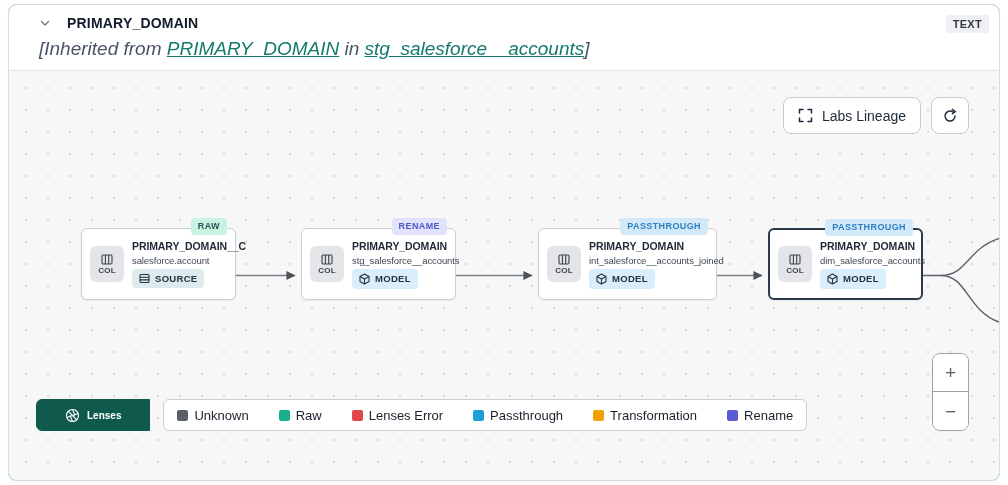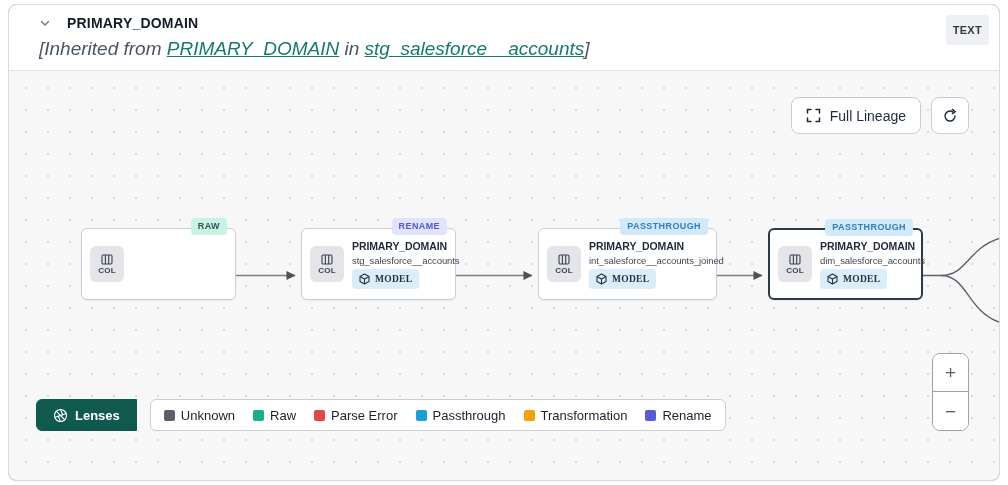--- a/index.html
+++ b/index.html
@@ -4,21 +4,21 @@
 <style>
   * { margin:0; padding:0; box-sizing:border-box; }
   html,body { width:1008px; height:485px; background:#fff; font-family:"Liberation Sans", sans-serif; overflow:hidden; }
   .container { position:absolute; left:8px; top:4px; width:992px; height:477px; border:1px solid #d8dce1; border-radius:8px; background:#14b8a6; overflow:hidden; display:flex; flex-direction:column; box-shadow:0 1px 2px rgba(16,24,40,.04); }
 
   
   .header { padding:10px 14px 10px 30px; background:#fff; border-bottom:1px solid #e4e7ea; position:relative; }
   .title-row { display:flex; align-items:center; gap:16px; }
   .chev { width:12px; height:12px; color:#6b7280; display:inline-flex; cursor:pointer; }
   .page-title { font-size:14px; font-weight:700; color:#121c2b; letter-spacing:.2px; }
-  .type-badge { position:absolute; top:10px; right:10px; background:#eef0f3; color:#333a45; font-size:11px; font-weight:600; padding:9px 7px; border-radius:3px; letter-spacing:.3px; }
+  .type-badge { position:absolute; top:10px; right:10px; background:#eef0f3; color:#333a45; font-size:11px; font-weight:600; padding:3px 7px; border-radius:3px; letter-spacing:.3px; }
   .desc { margin-top:9px; font-style:italic; font-size:14px; font-weight:600; color:#1a2433; }
   .desc code { font-family:"Liberation Mono", monospace; font-weight:700; font-size:13px; }
   .inherited { margin-top:7px; font-style:italic; font-size:19px; color:#4a5563; }
   .inherited a { color:#147a6c; text-decoration:underline; cursor:pointer; }
 
   
   .canvas { position:relative; flex:1; background:#f7f7f8;
     background-image:radial-gradient(#d8dadd 1px, transparent 1.2px);
     background-size:22px 22px; background-position:6px 6px; }
   .edges { position:absolute; inset:0; width:100%; height:100%; }
@@ -34,33 +34,33 @@
   .status-badge[data-status="RAW"] { background:#c7f4e1; color:#33505c; }
   .status-badge[data-status="RENAME"] { background:#e0e3fb; color:#5157c9; }
   .status-badge[data-status="PASSTHROUGH"] { background:#d2e9f9; color:#2f7fbe; }
   .col-chip { flex:0 0 auto; width:34px; height:36px; background:#e3e5e9; border-radius:6px; display:flex; flex-direction:column; align-items:center; justify-content:center; gap:1px; color:#3a424c; }
   .col-chip .col-label { font-size:8px; font-weight:700; letter-spacing:.2px; }
   .node-body { display:flex; flex-direction:column; gap:3px; min-width:0; }
   .node-title { font-size:10.5px; font-weight:700; color:#1f2937; white-space:nowrap; letter-spacing:-.1px; }
   .node-subtitle { font-size:9.5px; color:#404854; white-space:nowrap; letter-spacing:-.1px; }
   .resource-badge { display:inline-flex; align-items:center; gap:5px; align-self:flex-start; font-size:9.5px; font-weight:700; color:#29323c; padding:4px 7px; border-radius:4px; letter-spacing:.3px; }
   .resource-badge[data-resource="SOURCE"] { background:#ddeaee; }
-  .resource-badge[data-resource="MODEL"] { background:#d9eefa;font-family:Liberation Serif, serif; }
+  .resource-badge[data-resource="MODEL"] { background:#d9eefa; }
 
   
   .zoom-ctl { position:absolute; right:30px; top:282px; width:37px; border:1px solid #9aa1a8; border-radius:8px; overflow:hidden; background:#fff; display:flex; flex-direction:column; }
   .zoom-btn { height:38px; background:#fff; border:none; font-size:19px; color:#5b6269; cursor:pointer; font-family:inherit; line-height:1; }
   .zoom-btn:first-child { border-bottom:1px solid #9aa1a8; }
 
   
   .footer { position:absolute; left:27px; top:328px; display:flex; align-items:stretch; gap:13px; }
   .lens-group { display:flex; align-items:stretch; }
-  .btn-lenses { display:flex; align-items:center; gap:7px; background:#0f5a4c; color:#fff; font-size:13px; font-weight:700; border:1px solid #0f5a4c; border-radius:6px 0 0 6px; padding:0 16px; height:32px; cursor:pointer; font-family:inherit; }
+  .btn-lenses { display:flex; align-items:center; gap:7px; background:#0f5a4c; color:#fff; font-size:10px; font-weight:700; border:1px solid #0f5a4c; border-radius:6px 0 0 6px; padding:0 28px; height:32px; cursor:pointer; font-family:inherit; }
   .btn-lens-select { display:flex; align-items:center; gap:8px; background:#fff; border:1px solid #c6ccd3; border-left:none; border-radius:0 6px 6px 0; padding:0 12px; height:32px; font-size:13.5px; color:#1d2939; cursor:pointer; font-family:inherit; }
-  .legend { display:flex; align-items:center; gap:18px; background:#fff; border:1px solid #c9ced5; border-radius:6px; padding:0 13px; height:32px; }
+  .legend { display:flex; align-items:center; gap:30px; background:#fff; border:1px solid #c9ced5; border-radius:6px; padding:0 13px; height:32px; }
   .legend-item { display:flex; align-items:center; gap:6px; font-size:13px; color:#1a222e; }
   .swatch { width:11px; height:11px; border-radius:2px; display:inline-block; }
 
   svg { display:block; }
 </style>
 </head>
 <body>
 
 <div class="container">
 
@@ -95,41 +95,53 @@
     <div class="toolbar">
       <button class="btn-full">
         <span>
           <svg width="15" height="15" viewBox="0 0 15 15" fill="none" stroke="#1d2939" stroke-width="1.5" stroke-linecap="round">
             <path d="M1.5 5 V1.5 H5"></path>
               <path d="M10 1.5 H13.5 V5"></path>
               <path d="M13.5 10 V13.5 H10"></path>
               <path d="M5 13.5 H1.5 V10"></path>
           </svg>
         </span>
-        <span>Full Lineage</span>
+        <span>Labs Lineage</span>
       </button>
       <button class="btn-icon-only">
         <span>
           <svg width="16" height="16" viewBox="0 0 16 16" fill="none" stroke="#1d2939" stroke-width="1.4" stroke-linecap="round">
             <path d="M13 8 A5 5 0 1 1 10.8 3.9"></path>
               <path d="M10.4 1.4 L13.2 3.6 L10.4 5.6" fill="none"></path>
           </svg>
         </span>
       </button>
     </div>
 
     <div class="node" style="left:72px; top:157px; width:155px;">
       <span class="status-badge" data-status="RAW">RAW</span>
       <div class="col-chip">
         <svg width="12" height="11" viewBox="0 0 12 11" fill="none" stroke="currentColor" stroke-width="1.1">
             <rect x="1" y="1" width="10" height="9" rx="1.2"></rect>
             <path d="M4.4 1 V10"></path>
             <path d="M7.7 1 V10"></path>
           </svg>
         <span class="col-label">COL</span>
+      </div>
+      <div class="node-body">
+        <div class="node-title">PRIMARY_DOMAIN__C</div>
+        <div class="node-subtitle">salesforce.account</div>
+        <span class="resource-badge" data-resource="SOURCE">
+          <svg width="11" height="11" viewBox="0 0 11 11" fill="none" stroke="#29323c" stroke-width="1.1">
+              <rect x="1" y="1.5" width="9" height="8" rx="1"></rect>
+              <path d="M1 4.2 H10"></path>
+              <path d="M1 6.9 H10"></path>
+            </svg>
+          <span>SOURCE</span>
+        </span>
       </div>
     </div>
 
     <div class="node" style="left:292px; top:157px; width:155px;">
       <span class="status-badge" data-status="RENAME">RENAME</span>
       <div class="col-chip">
         <svg width="12" height="11" viewBox="0 0 12 11" fill="none" stroke="currentColor" stroke-width="1.1">
             <rect x="1" y="1" width="10" height="9" rx="1.2"></rect>
             <path d="M4.4 1 V10"></path>
             <path d="M7.7 1 V10"></path>
@@ -225,21 +237,21 @@
         <span class="legend-item">
             <span class="swatch" style="background-color: rgb(91, 96, 104);"></span>
             <span>Unknown</span>
           </span>
         <span class="legend-item">
             <span class="swatch" style="background-color: rgb(23, 176, 139);"></span>
             <span>Raw</span>
           </span>
         <span class="legend-item">
             <span class="swatch" style="background-color: rgb(224, 71, 77);"></span>
-            <span>Parse Error</span>
+            <span>Lenses Error</span>
           </span>
         <span class="legend-item">
             <span class="swatch" style="background-color: rgb(27, 159, 216);"></span>
             <span>Passthrough</span>
           </span>
         <span class="legend-item">
             <span class="swatch" style="background-color: rgb(240, 162, 2);"></span>
             <span>Transformation</span>
           </span>
         <span class="legend-item">

